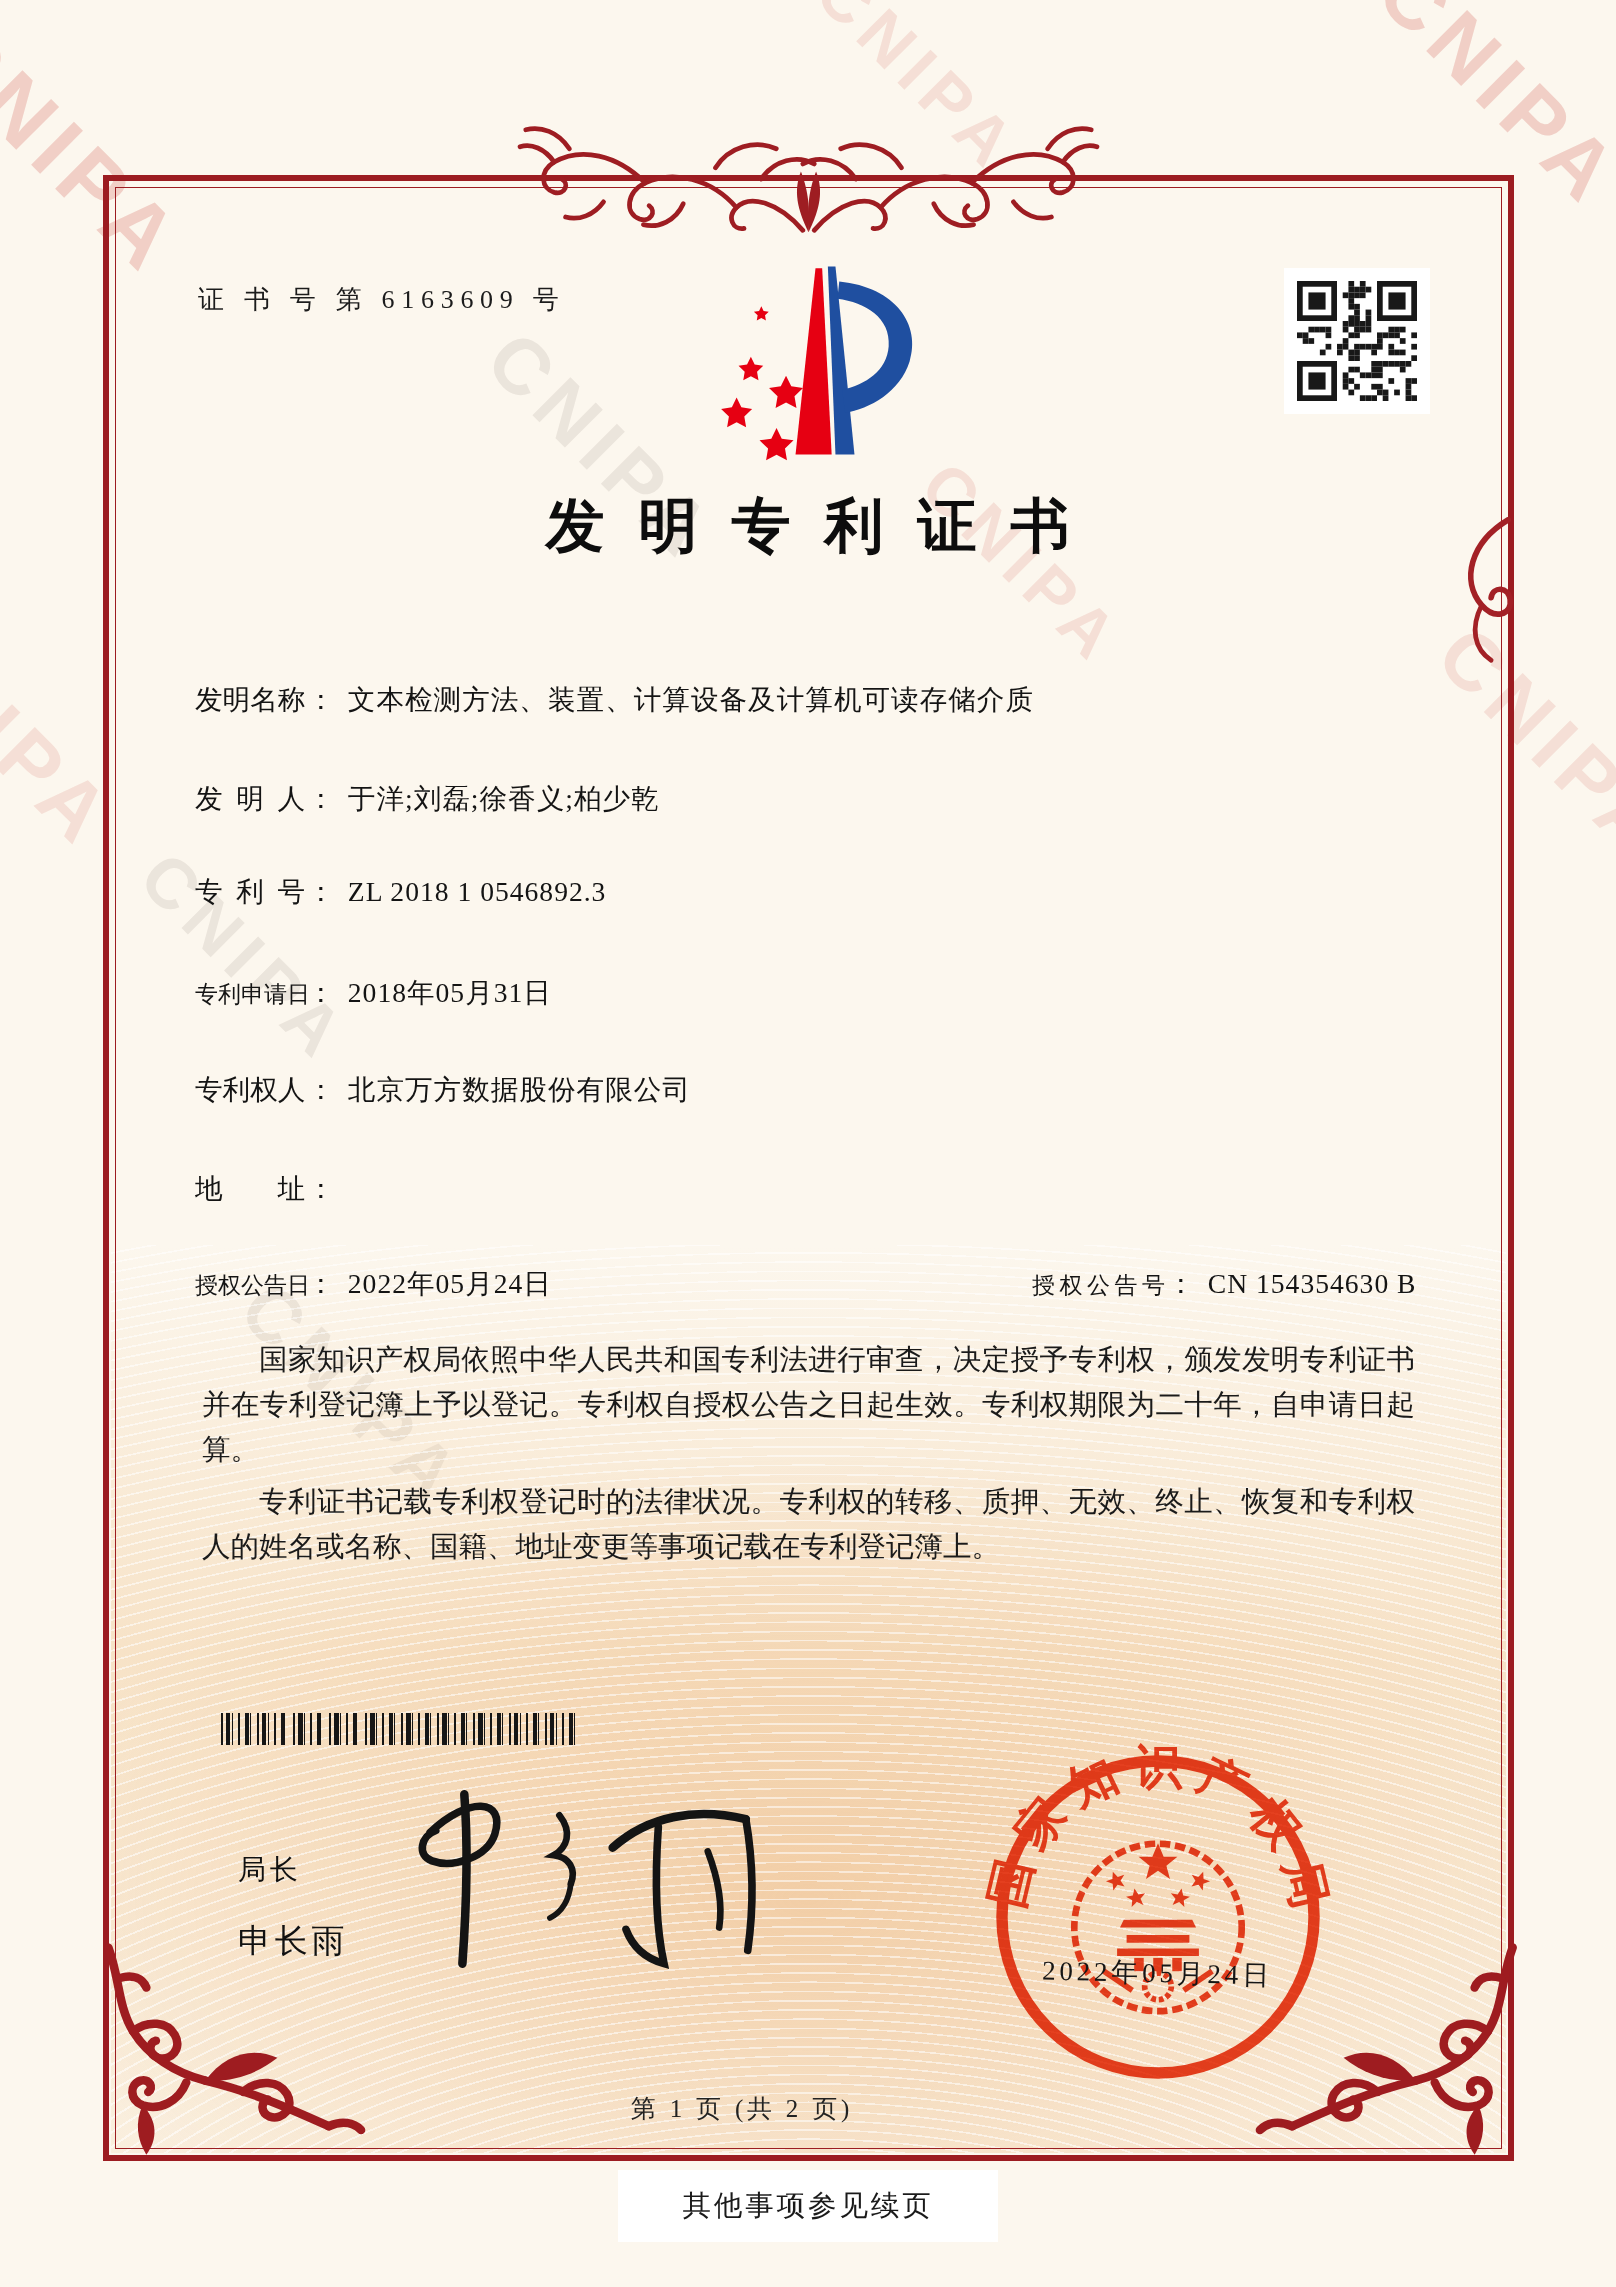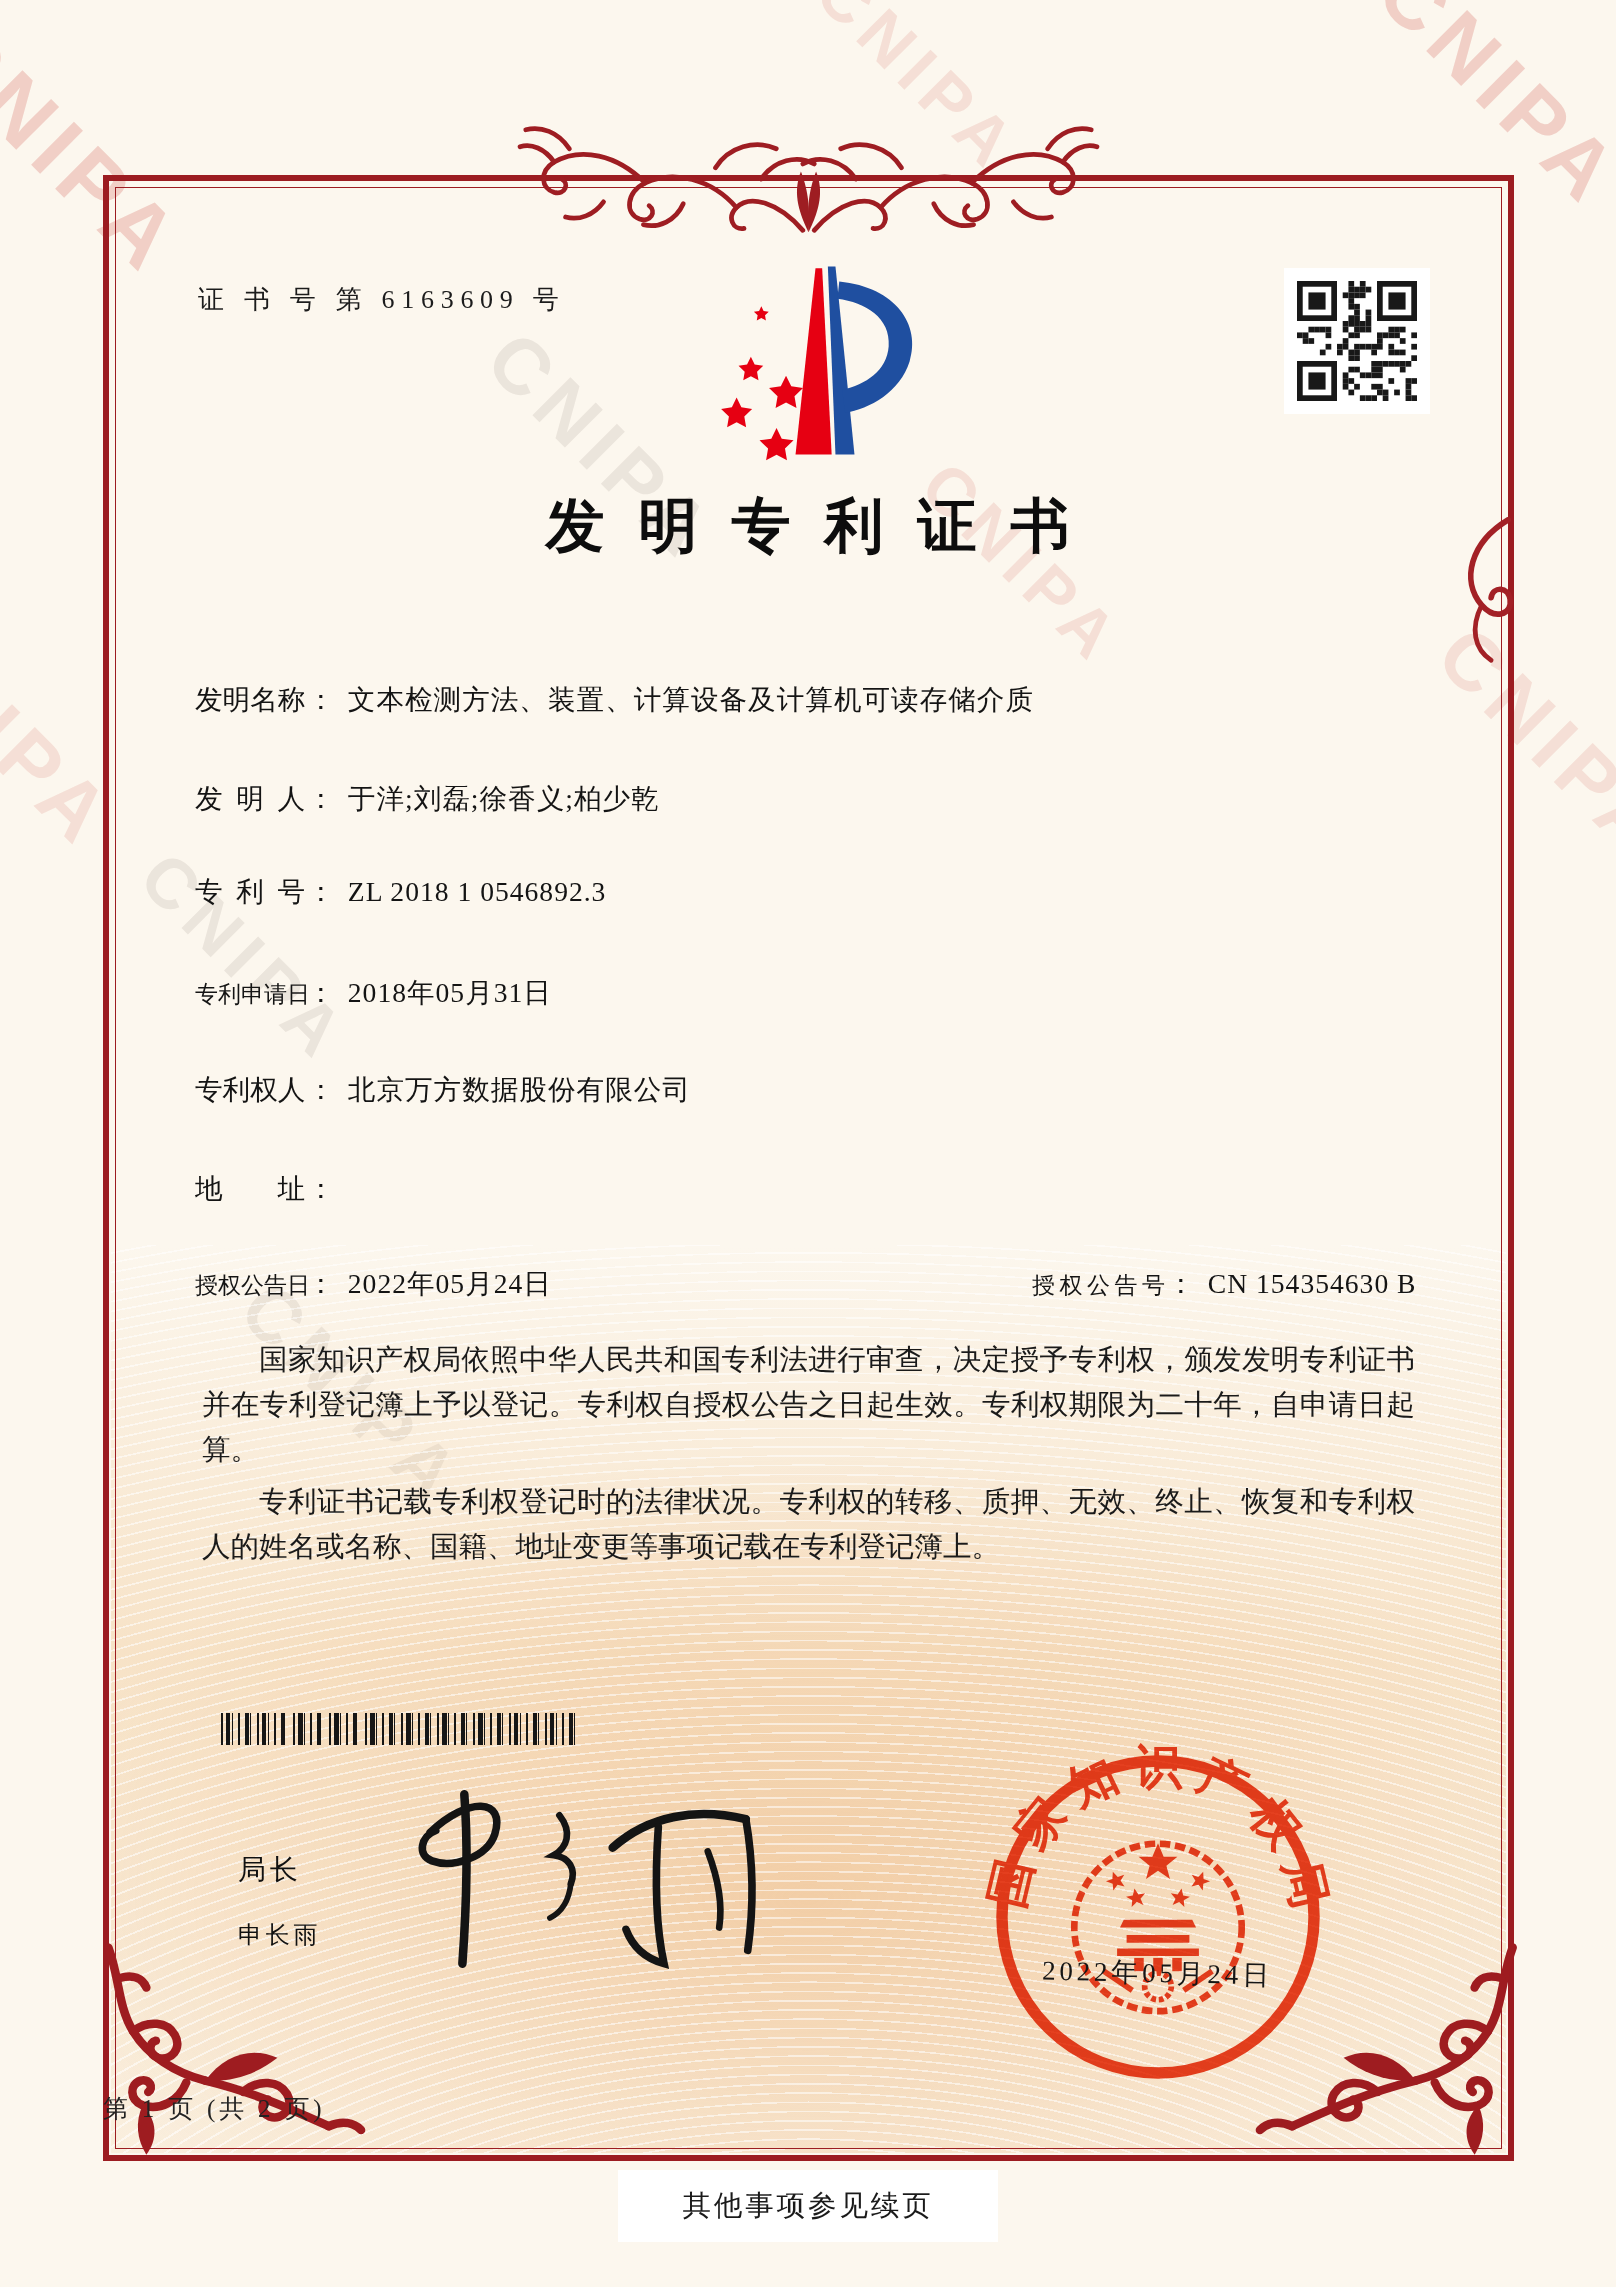--- a/index.html
+++ b/index.html
@@ -58,31 +58,31 @@
       #161616 0 1.9px,rgba(0,0,0,0) 1.9px 4.8px,
       #161616 4.8px 9.5px,rgba(0,0,0,0) 9.5px 11.4px,
       #161616 11.4px 12.4px,rgba(0,0,0,0) 12.4px 17px,
       #161616 17px 19px,rgba(0,0,0,0) 19px 24px,
       #161616 24px 27.6px,rgba(0,0,0,0) 27.6px 29.5px,
       #161616 29.5px 30px,rgba(0,0,0,0) 30px 36px);}
 
   
   .sig-title{position:absolute;left:238px;top:1851px;font-size:28px;color:#111;
              font-family:"Liberation Sans","DejaVu Sans",sans-serif;font-weight:500;letter-spacing:3.8px;}
-  .sig-name{position:absolute;left:238px;top:1919px;font-size:24px;color:#111;
+  .sig-name{position:absolute;left:238px;top:1919px;font-size:33px;color:#111;
             font-family:Liberation Mono, monospace;font-weight:500;letter-spacing:3.8px;}
   .signature{position:absolute;left:373px;top:1777px;width:428px;height:224px;}
 
   
   .seal{position:absolute;left:982px;top:1741px;width:352px;height:352px;opacity:0.95;mix-blend-mode:multiply;}
   .seal-date{position:absolute;left:991px;top:1955px;width:333px;text-align:center;font-size:27px;
              color:#161616;letter-spacing:3.8px;transform:rotate(1.2deg);}
 
   
-  .page-footer{position:absolute;left:103px;top:2092px;width:1278px;
+  .page-footer{position:absolute;left:103px;top:2092px;width:1278px;text-align:center;
                font-size:25px;color:#222;letter-spacing:3.8px;}
   .cont-box{position:absolute;left:618px;top:2170px;width:380px;height:72px;background:#ffffff;
             display:flex;align-items:center;justify-content:center;}
   .cont-note{font-size:28.5px;color:#1a1a1a;letter-spacing:2.9px;}
 </style>
 </head>
 <body>
 
 <div class="page">
 

